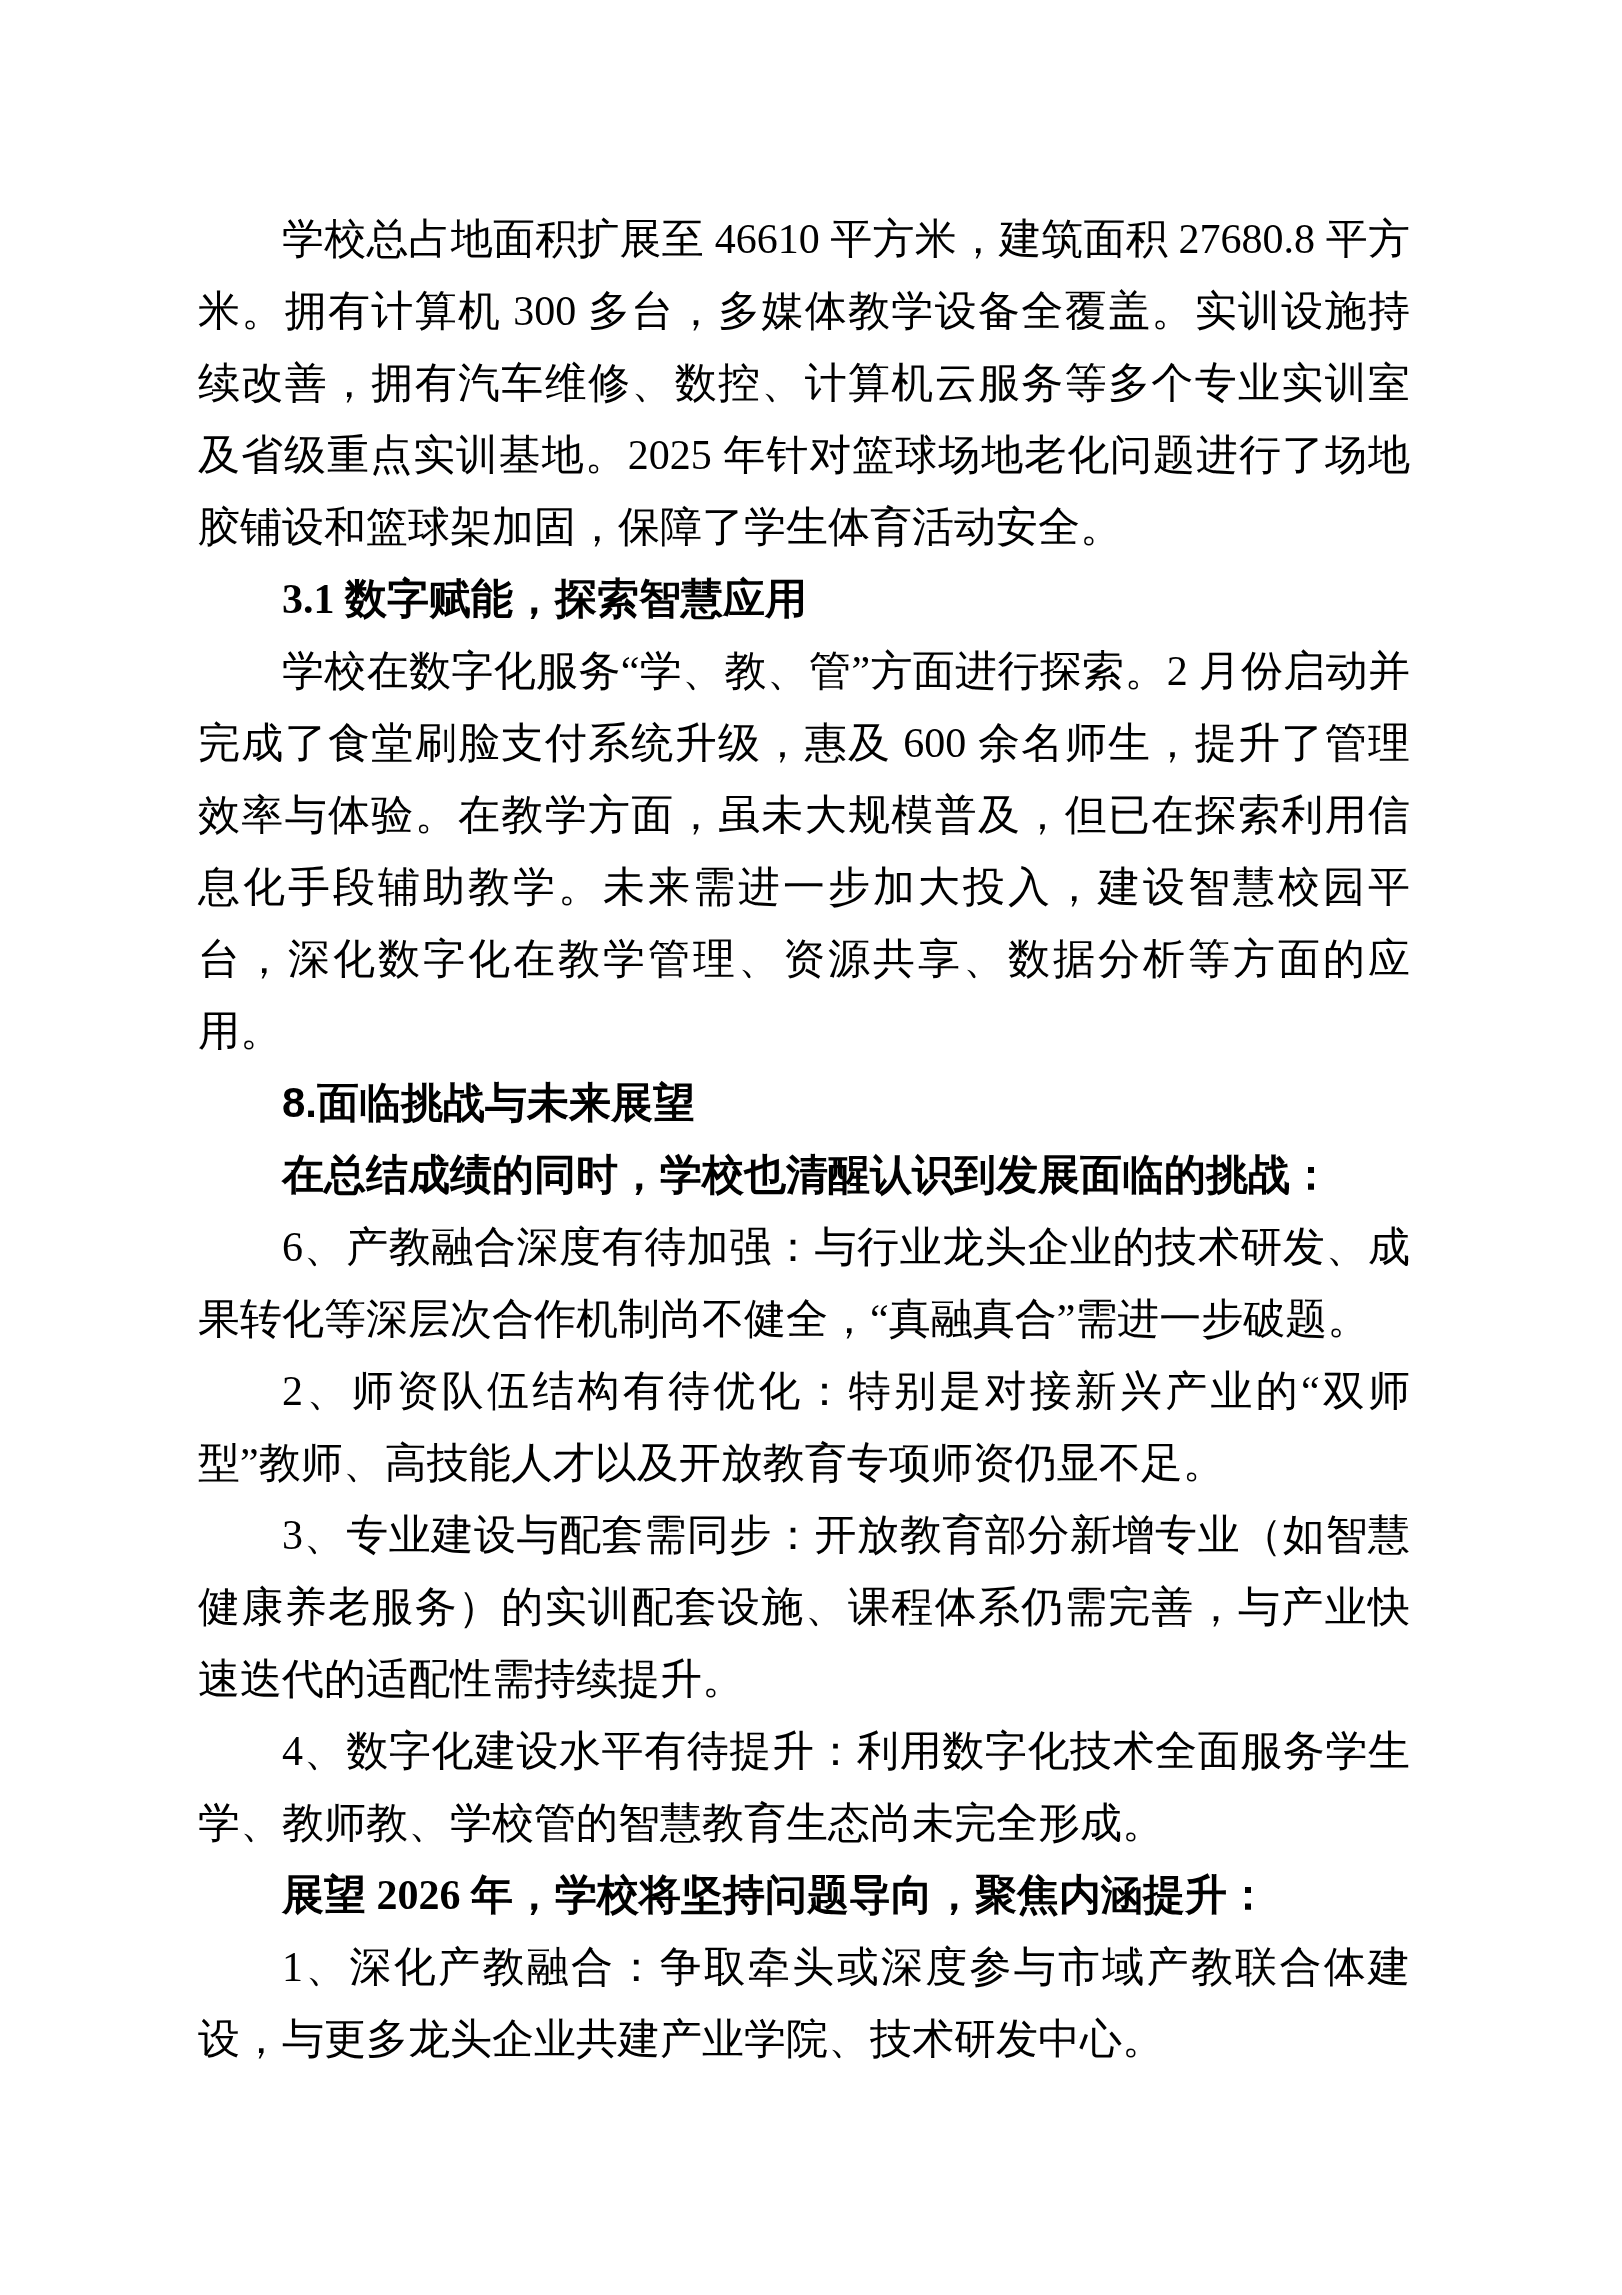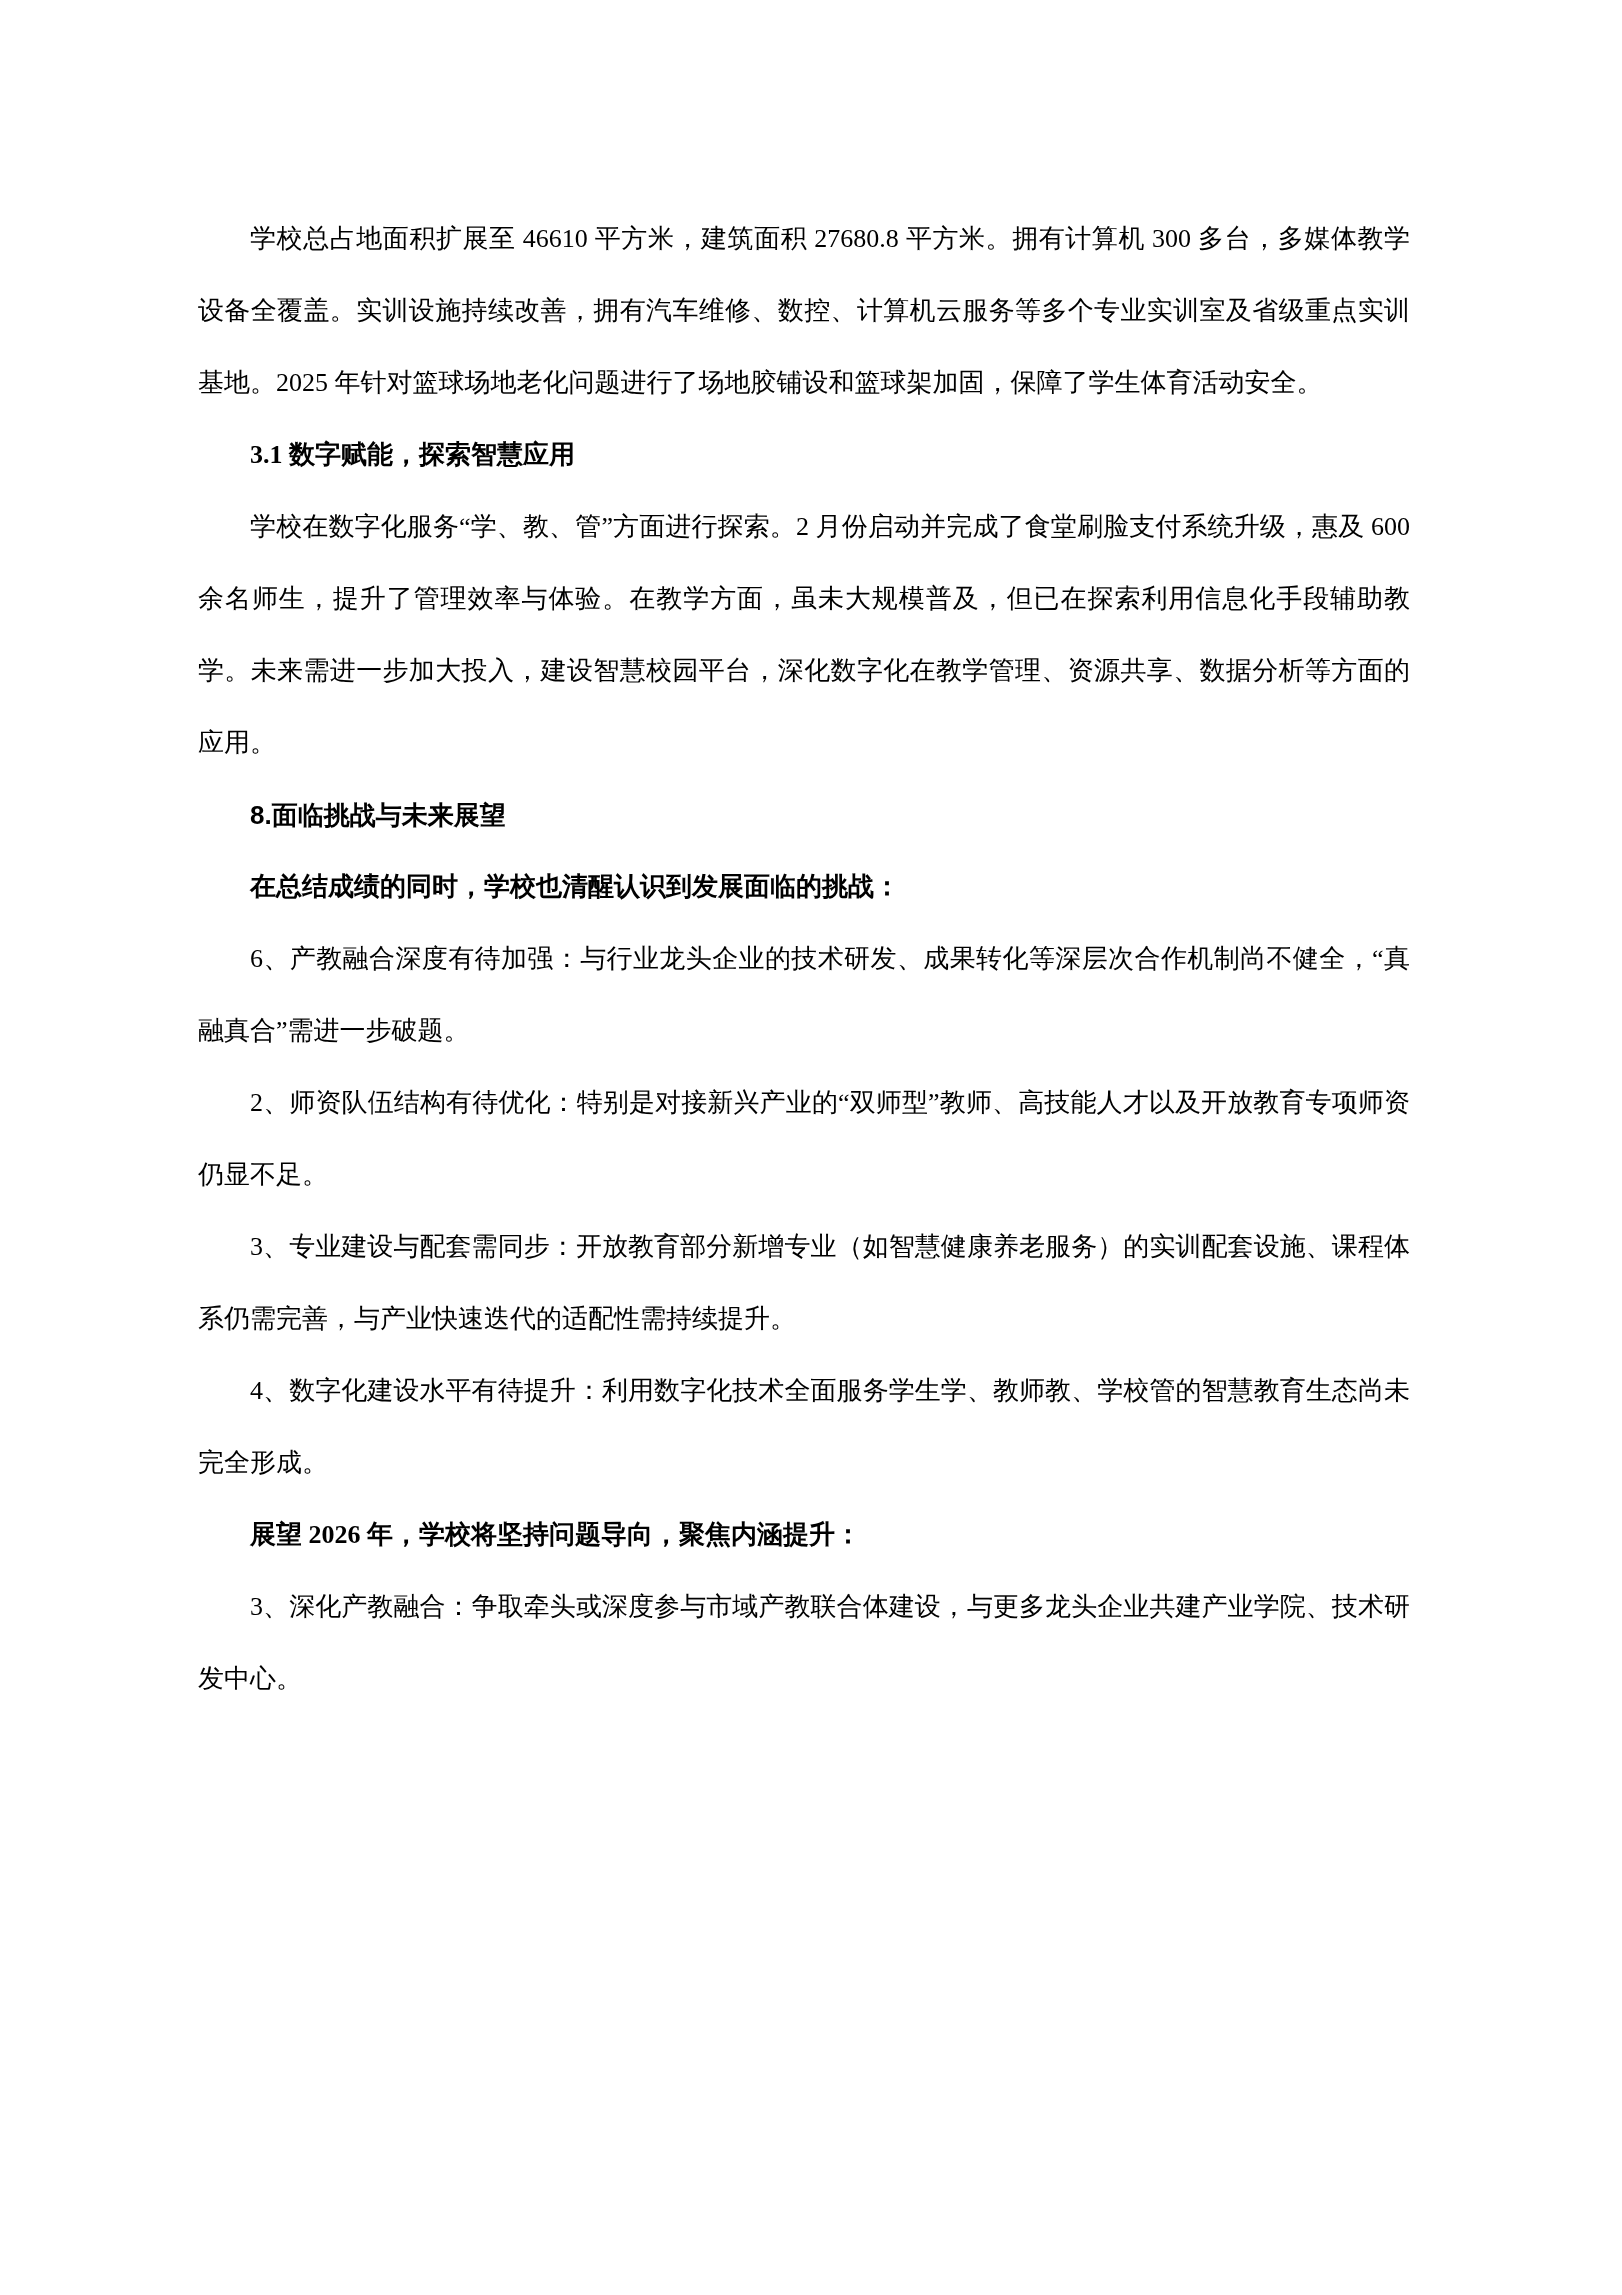--- a/index.html
+++ b/index.html
@@ -18,21 +18,21 @@
   .content {
     position: absolute;
     left: 198px;
     top: 203px;
     width: 1212px;
   }
   .content p {
     margin: 0;
     padding: 0;
     color: #000000;
-    font-size: 26px;
+    font-size: 42px;
     line-height: 72px;
     text-align: justify;
     text-justify: inter-character;
     text-indent: 2em;
     font-family: "Liberation Serif", "DejaVu Serif", serif;
     word-break: break-all;
     overflow-wrap: break-word;
   }
   
   .content p.heading-kai {
@@ -57,16 +57,16 @@
   <p class="body">学校总占地面积扩展至 46610 平方米，建筑面积 27680.8 平方米。拥有计算机 300 多台，多媒体教学设备全覆盖。实训设施持续改善，拥有汽车维修、数控、计算机云服务等多个专业实训室及省级重点实训基地。2025 年针对篮球场地老化问题进行了场地胶铺设和篮球架加固，保障了学生体育活动安全。</p>
       <p class="heading-kai">3.1 数字赋能，探索智慧应用</p>
       <p class="body">学校在数字化服务“学、教、管”方面进行探索。2 月份启动并完成了食堂刷脸支付系统升级，惠及 600 余名师生，提升了管理效率与体验。在教学方面，虽未大规模普及，但已在探索利用信息化手段辅助教学。未来需进一步加大投入，建设智慧校园平台，深化数字化在教学管理、资源共享、数据分析等方面的应用。</p>
       <p class="heading-hei">8.面临挑战与未来展望</p>
       <p class="bold-serif">在总结成绩的同时，学校也清醒认识到发展面临的挑战：</p>
       <p class="body">6、产教融合深度有待加强：与行业龙头企业的技术研发、成果转化等深层次合作机制尚不健全，“真融真合”需进一步破题。</p>
       <p class="body">2、师资队伍结构有待优化：特别是对接新兴产业的“双师型”教师、高技能人才以及开放教育专项师资仍显不足。</p>
       <p class="body">3、专业建设与配套需同步：开放教育部分新增专业（如智慧健康养老服务）的实训配套设施、课程体系仍需完善，与产业快速迭代的适配性需持续提升。</p>
       <p class="body">4、数字化建设水平有待提升：利用数字化技术全面服务学生学、教师教、学校管的智慧教育生态尚未完全形成。</p>
       <p class="bold-serif">展望 2026 年，学校将坚持问题导向，聚焦内涵提升：</p>
-      <p class="body">3、深化产教融合：争取牵头或深度参与市域产教联合体建设，与更多龙头企业共建产业学院、技术研发中心。</p>
+      <p class="body">1、深化产教融合：争取牵头或深度参与市域产教联合体建设，与更多龙头企业共建产业学院、技术研发中心。</p>
     </div>
 </div>
 
 
 </body></html>

